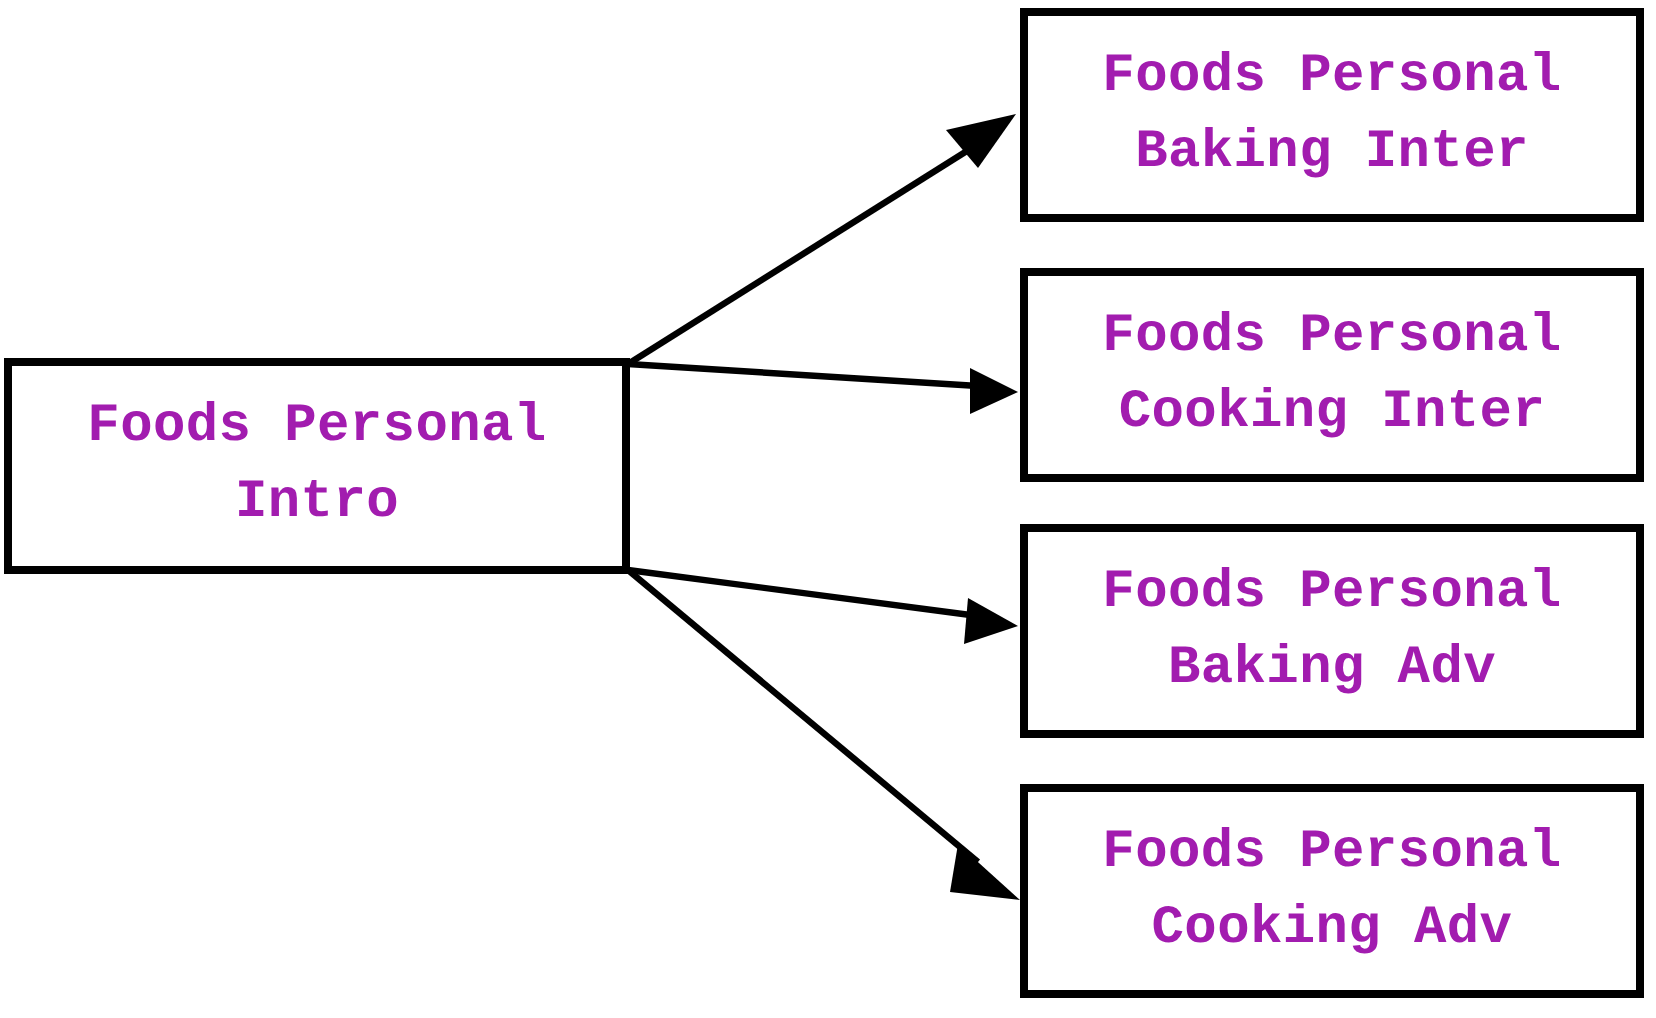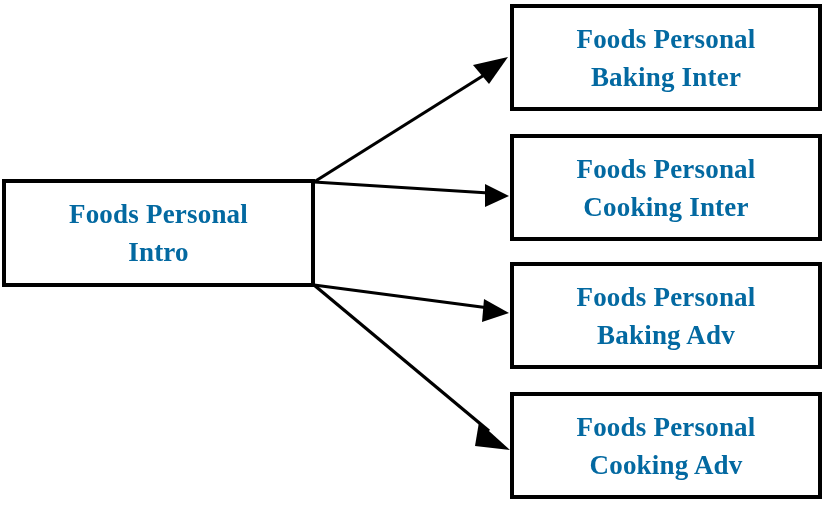--- a/index.html
+++ b/index.html
@@ -20,25 +20,25 @@
     position: absolute;
     box-sizing: border-box;
     background: #ffffff;
     border: 4px solid #000000;
     display: flex;
     align-items: center;
     justify-content: center;
     text-align: center;
   }
   .node-label {
-    font-family: Liberation Serif, serif;
+    font-family: Liberation Mono, monospace;
     font-weight: bold;
     font-size: 27px;
     line-height: 38px;
-    color: #0369a1;
+    color: #a21caf;
     letter-spacing: 0.2px;
     white-space: pre-line;
     padding: 0 6px;
   }
   
   #node-source {
     left: 2px;
     top: 179px;
     width: 313px;
     height: 108px;

